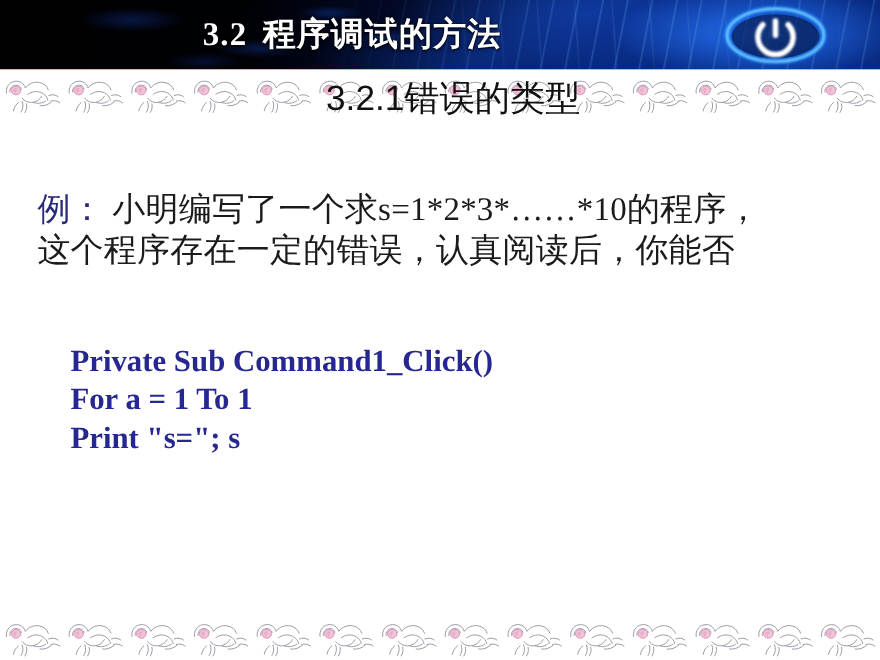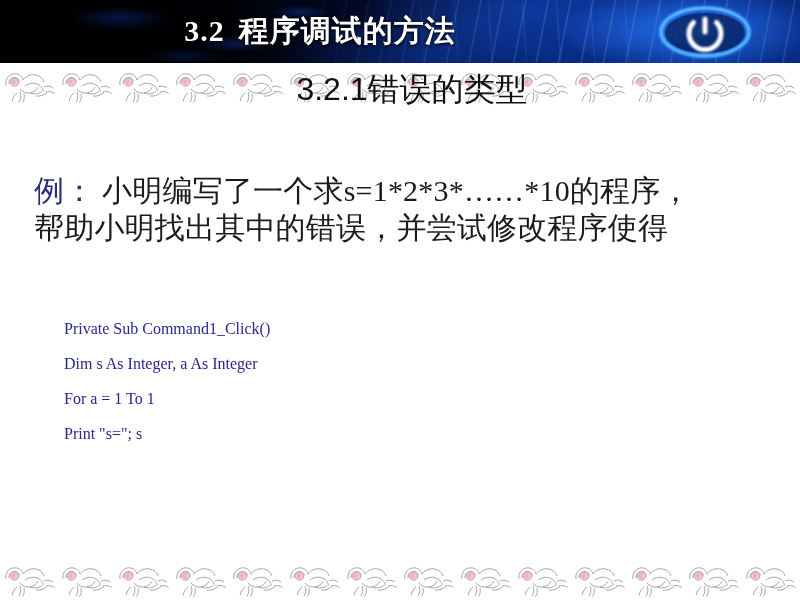--- a/index.html
+++ b/index.html
@@ -151,23 +151,24 @@
     font-weight: normal;
   }
   .body-line { white-space: nowrap; }
 
   
   .code-block {
     position: absolute;
     left: 64px;
     top: 311px;
     font-family: "Liberation Serif", "DejaVu Serif", serif;
-    font-size: 16px;
+    font-size: 28px;
     line-height: 35px;
     color: #272792;
+    font-weight: bold;
   }
   .code-line { white-space: pre; }
 </style>
 </head>
 <body>
 
 <div id="slide">
 
   <div class="banner">
     <div class="banner-bg">
@@ -542,26 +543,25 @@
           <path d="M12.2 19.6c0.2-1.3 1.4-2.2 2.7-2.1"></path>
           <path d="M13.6 21.4c-0.4-1.1 0.2-2.3 1.3-2.7"></path>
         </g>
       </svg>
   </div>
 
   <div style="position:absolute; left:12px; top:68px; width:800px; text-align:center; font-family:'Liberation Sans','DejaVu Sans',sans-serif; font-size:32px; color:#111111; letter-spacing:0px; white-space:nowrap;">3.2.1错误的类型</div>
 
   <div class="body-text">
     <div class="body-line"><span class="lead">例：</span> <span>小明编写了一个求s=1*2*3*……*10的程序，</span></div>
-    <div class="body-line">帮助小明找出其中的错误，并尝试修改程序使得</div>
+    <div class="body-line">这个程序存在一定的错误，认真阅读后，你能否</div>
   </div>
 
   <div class="code-block">
     <div class="code-line">Private Sub Command1_Click()</div>
-    <div class="code-line">Dim s As Integer, a As Integer</div>
     <div class="code-line">For a = 1 To 1</div>
     <div class="code-line">Print "s="; s</div>
   </div>
 
   <div class="rose-row bottom">
     <svg class="rose" viewBox="0 0 57 44">
         <g fill="none" stroke="#9a9aa6" stroke-width="0.9">
           <path d="M6 22c-1-5 2-10 7-11 5-1 9 2 10 6"></path>
           <path d="M9 21c-0.5-3 1.5-6 4.5-6.5 3-0.5 5.5 1.2 6 3.8"></path>
           <path d="M12 20.5c0-2 1.5-3.5 3.3-3.6 1.8-0.1 3.2 1.1 3.4 2.6"></path>

